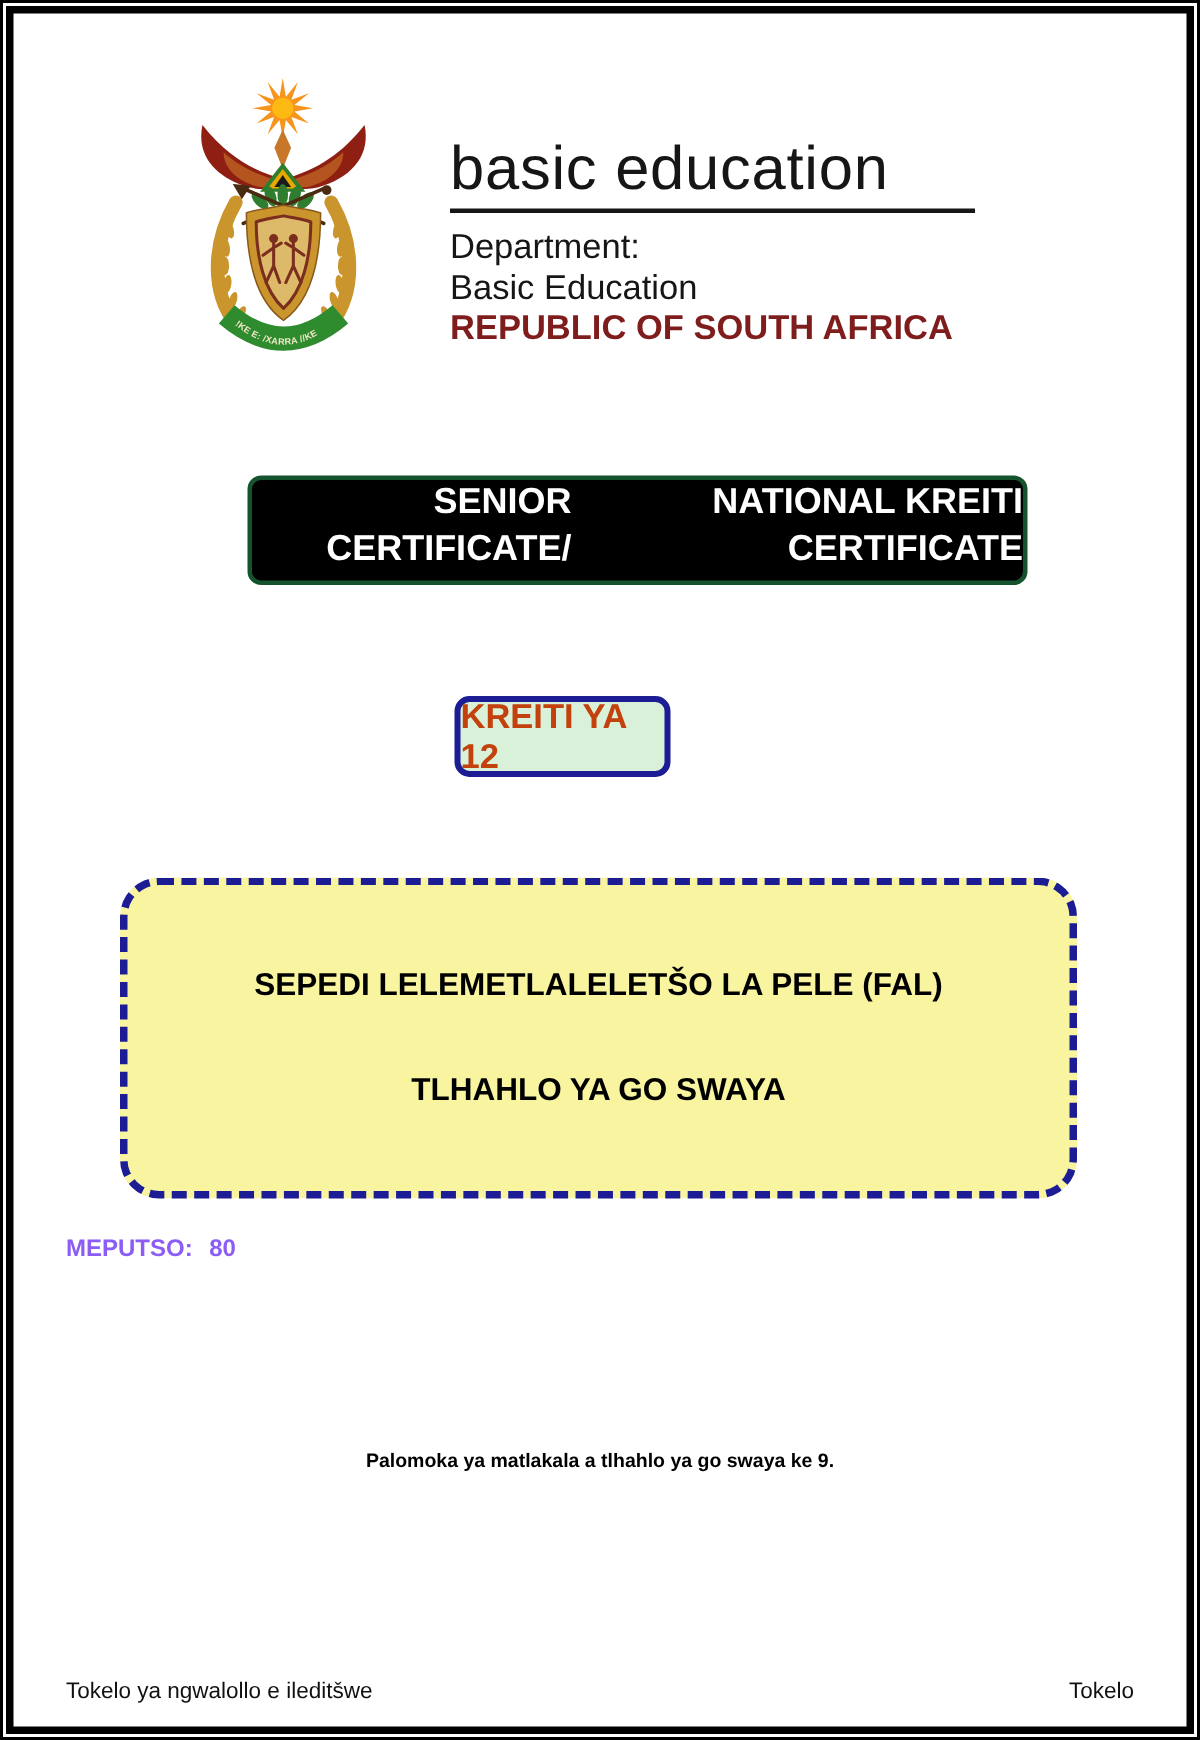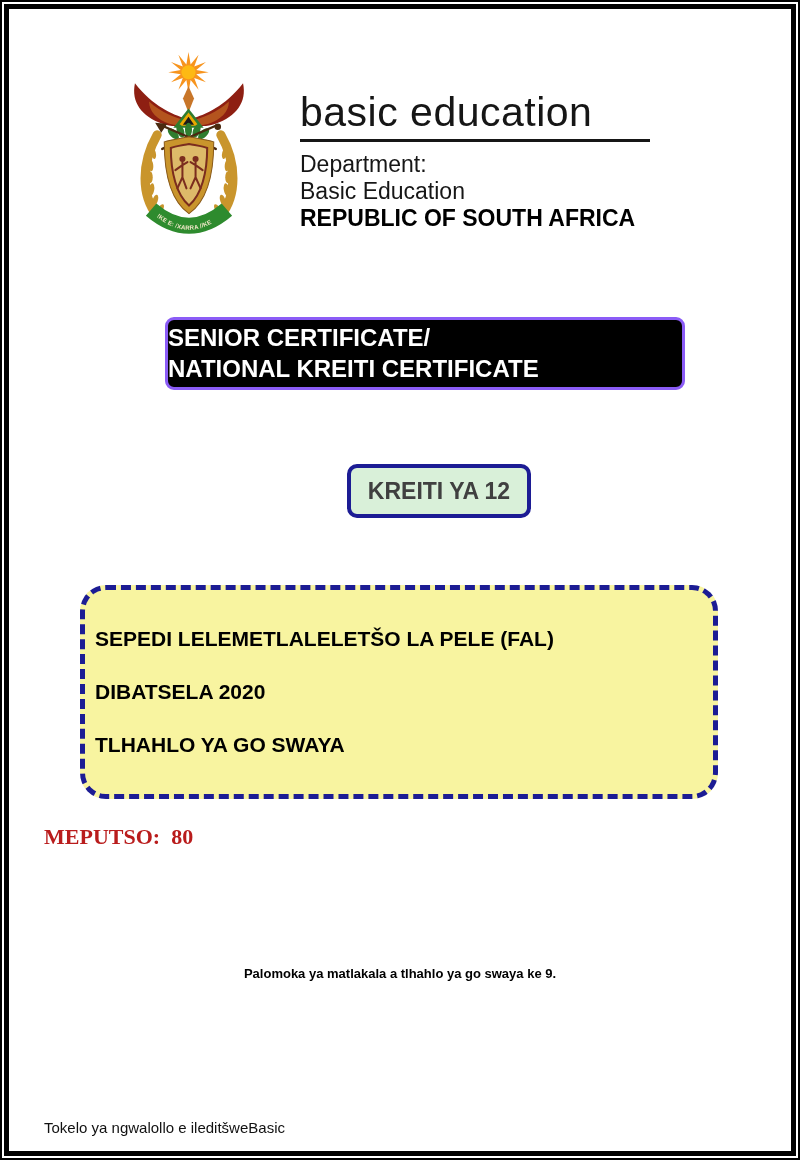--- a/index.html
+++ b/index.html
@@ -15,67 +15,67 @@
   
   .frame-outer { position: absolute; inset: 0; border: 2px solid #000; pointer-events: none; }
   .frame-inner { position: absolute; inset: 4px; border: 5px solid #000; pointer-events: none; }
 
   
   .coat { position: absolute; left: 125px; top: 52px; width: 128px; height: 200px; }
   .brand-block { position: absolute; left: 300px; top: 90px; width: 356px; }
   .brand { font-size: 41px; font-weight: 400; letter-spacing: 0.5px; color: #161616; line-height: 1.1; }
   .brand-rule { width: 350px; height: 3px; background: #161616; margin-top: 4px; margin-bottom: 9px; }
   .dept { font-size: 23px; line-height: 1.18; color: #161616; }
-  .country { font-size: 23px; line-height: 1.18; font-weight: 700; color: #000000; }
+  .country { font-size: 23px; line-height: 1.18; font-weight: 700; color: #7f1d1d; }
 
   
   .cert-banner {
     position: absolute; left: 165px; top: 317px; width: 520px; height: 73px;
     box-sizing: border-box;
     background: #000;
-    border: 3px solid #8b5cf6;
+    border: 3px solid #14532d;
     border-radius: 9px;
-    display: flex; flex-direction: column; justify-content: center;
-    text-align: left; color: #fff; font-weight: 700; font-size: 24px; line-height: 1.28;
+    display: flex; flex-direction: row; justify-content: center;
+    text-align: right; color: #fff; font-weight: 700; font-size: 24px; line-height: 1.28;
   }
 
   
   .grade-box {
-    position: absolute; left: 303px; top: 464px; width: 184px; height: 54px;
+    position: absolute; left: 303px; top: 464px; width: 144px; height: 54px;
     box-sizing: border-box;
     background: #d9f0d9;
     border: 4px solid #1c1c94;
     border-radius: 10px;
     display: flex; align-items: center; justify-content: center;
-    font-weight: 700; font-size: 23px; color: #404040; margin-left: 44px;
+    font-weight: 700; font-size: 23px; color: #c2410c;
   }
 
   
   .subject-box {
     position: absolute; left: 80px; top: 585px; width: 638px; height: 214px;
     box-sizing: border-box;
     background: #f8f4a0;
     border: 5px dashed #1c1c94;
     border-radius: 26px;
     display: flex; flex-direction: column; justify-content: space-evenly;
-    padding: 8px 10px;
+    text-align: center; padding: 8px 10px;
   }
   .subject-line { font-weight: 700; font-size: 21px; color: #000; }
 
-  .marks { position: absolute; left: 44px; top: 824px; font-weight: 700; font-size: 22px; color: #b91c1c; font-family: Liberation Serif, serif; }
+  .marks { position: absolute; left: 44px; top: 824px; font-weight: 700; font-size: 16px; color: #8b5cf6; }
   .marks-gap { display: inline-block; width: 11px; }
 
   .note {
     position: absolute; left: 0; top: 966px; width: 100%;
     text-align: center; font-weight: 700; font-size: 13px; color: #000;
   }
 
   .footer {
     position: absolute; left: 44px; right: 44px; top: 1119px;
-    display: flex; 
+    display: flex; justify-content: space-between;
     font-size: 15px; color: #111;
   }
 </style>
 </head>
 <body>
 
 <div class="page">
   <div class="frame-outer"></div>
   <div class="frame-inner"></div>
 
@@ -159,27 +159,26 @@
     <div>SENIOR CERTIFICATE/</div>
     <div>NATIONAL KREITI CERTIFICATE</div>
   </div>
 
   <div class="grade-box">
     <span>KREITI YA 12</span>
   </div>
 
   <div class="subject-box">
     <div class="subject-line">SEPEDI LELEMETLALELETŠO LA PELE (FAL)</div>
-    <div class="subject-line">DIBATSELA 2020</div>
     <div class="subject-line">TLHAHLO YA GO SWAYA</div>
   </div>
 
   <div class="marks">
     <span>MEPUTSO:</span><span class="marks-gap"></span><span>80</span>
   </div>
 
   <div class="note">Palomoka ya matlakala a tlhahlo ya go swaya ke 9.</div>
 
   <div class="footer">
     <span>Tokelo ya ngwalollo e ileditšwe</span>
-    <span>Basic</span>
+    <span>Tokelo</span>
   </div>
 </div>
 
 </body></html>

